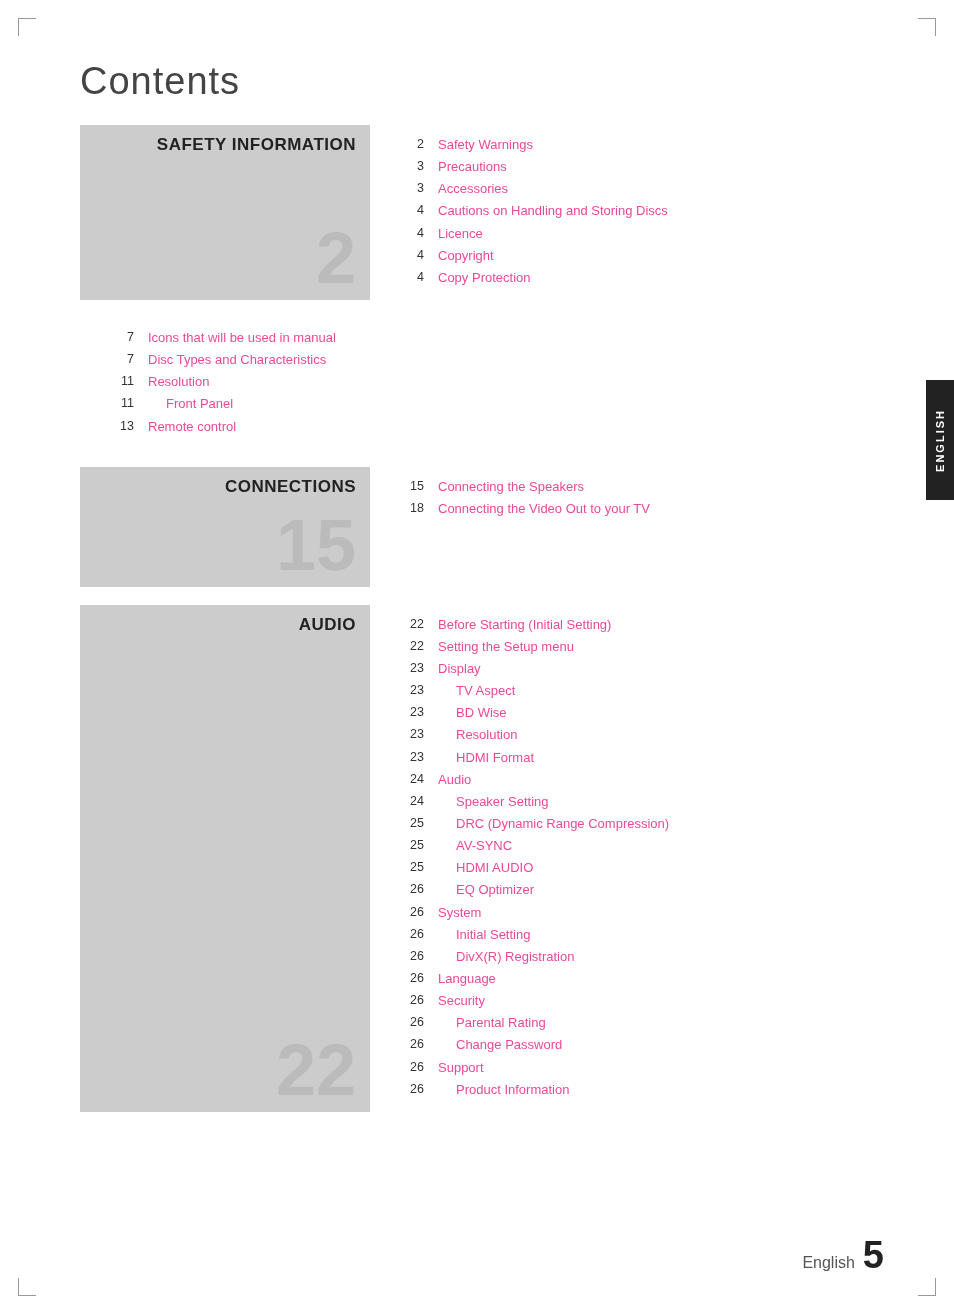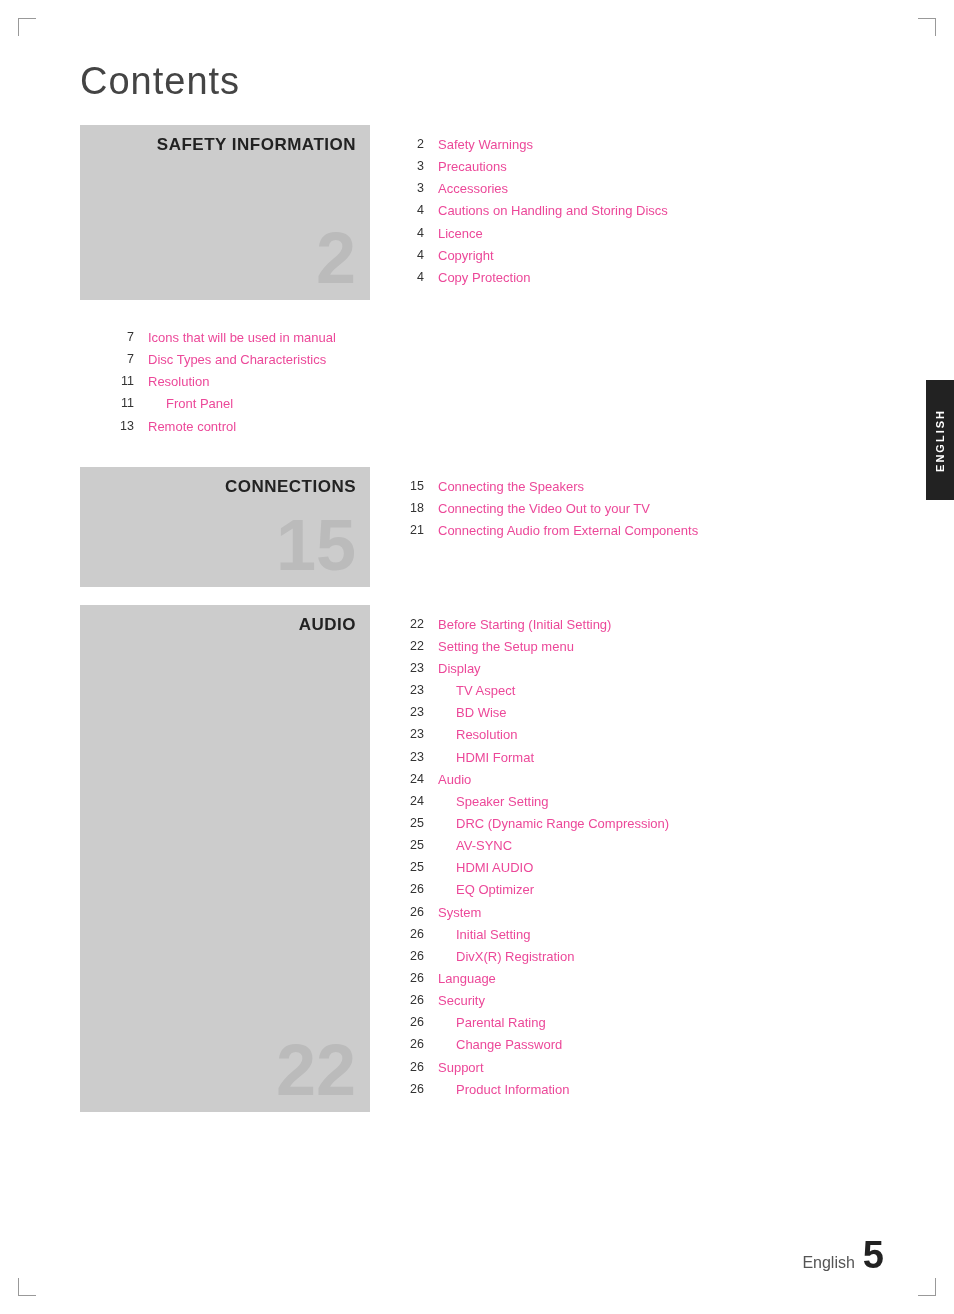--- a/index.html
+++ b/index.html
@@ -261,24 +261,20 @@
         </div>
         <div class="section-content">
           <div class="toc-entry">
             <span class="toc-page-num">15</span>
             <span class="toc-text">Connecting the Speakers</span>
           </div>
           <div class="toc-entry">
             <span class="toc-page-num">18</span>
             <span class="toc-text">Connecting the Video Out to your TV</span>
           </div>
-          <div class="toc-entry">
-            <span class="toc-page-num">21</span>
-            <span class="toc-text">Connecting Audio from External Components</span>
-          </div>
         </div>
       </div>
       <div class="section setup">
         <div class="section-label-box">
           <div class="section-title">AUDIO</div>
           <div class="section-number">22</div>
         </div>
         <div class="section-content">
           <div class="toc-entry">
             <span class="toc-page-num">22</span>

